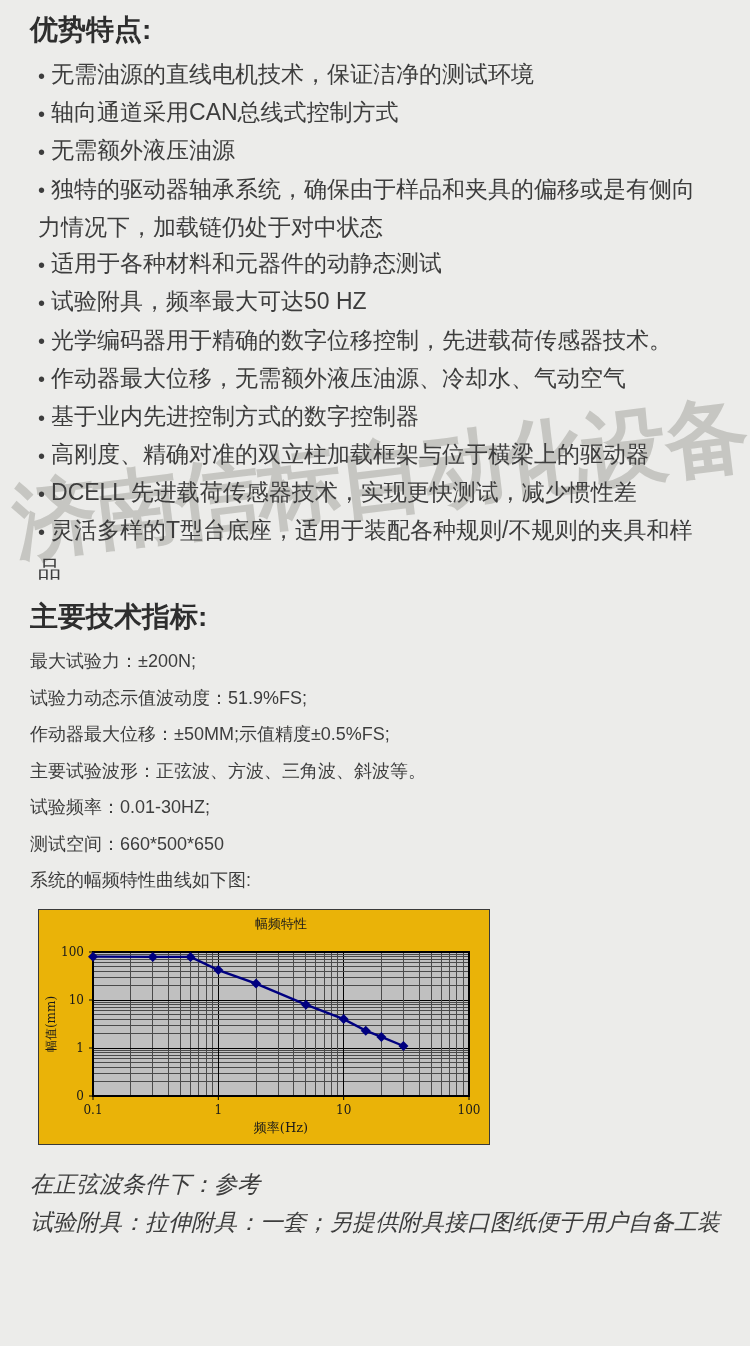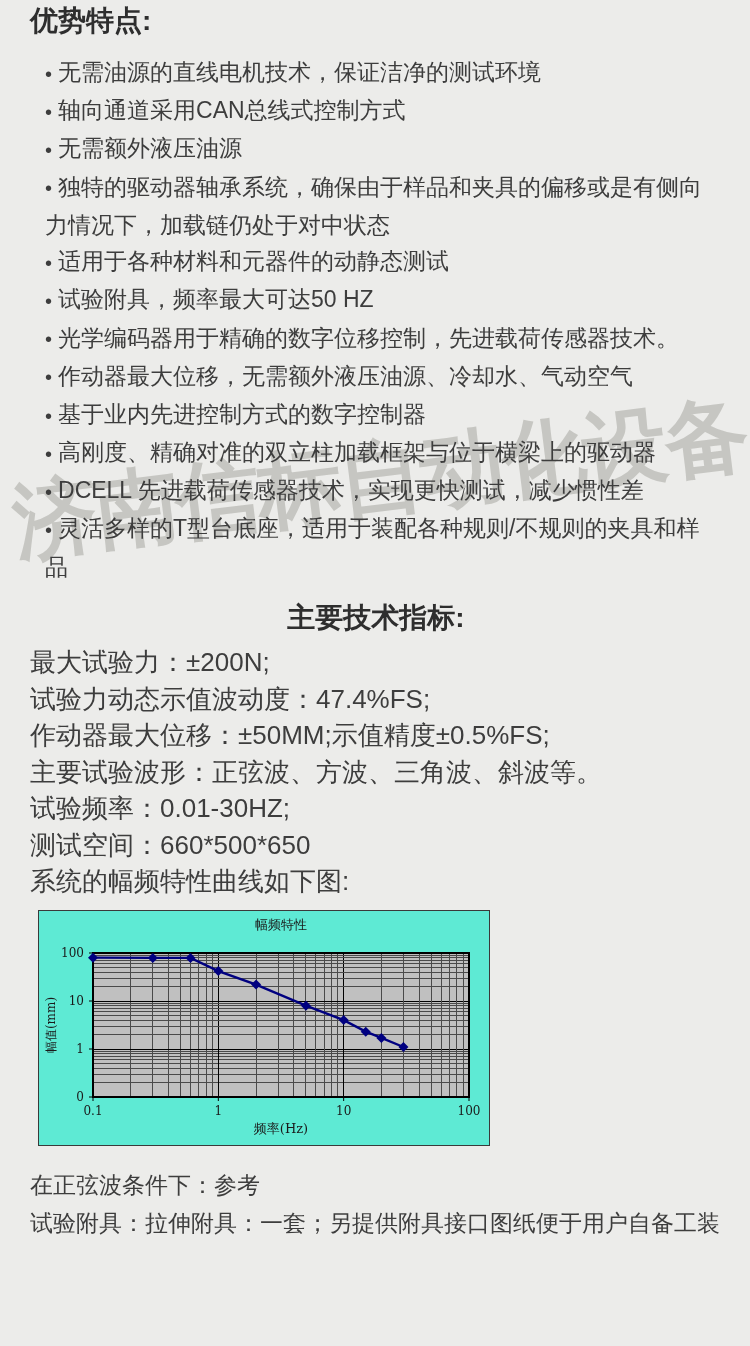--- a/index.html
+++ b/index.html
@@ -4,51 +4,51 @@
 <style>
   html,body{margin:0;padding:0;}
   body{
     width:750px;height:1346px;
     background:#ececea;
     font-family:"Liberation Sans", sans-serif;
     color:#3d3d3d;
     overflow:hidden;
     position:relative;
   }
-  .content{position:relative;z-index:1;padding:3px 28px 0 30px;}
+  .content{position:relative;z-index:1;padding:12px 28px 0 30px;}
   .section-heading{
     font-size:28px;font-weight:bold;color:#2e2e2e;
     margin:0 0 8px 0;line-height:36px;
   }
-  .section-heading.second{margin-top:12px;text-align:center;}
-  ul.features{list-style:none;margin:15px;padding:0;}
+  .section-heading.second{margin-top:12px;}
+  ul.features{list-style:none;margin:8px;padding:0;}
   ul.features li{
     font-size:23px;line-height:36.5px;color:#3d3d3d;
   }
   ul.features li .bullet{display:inline-block;margin-right:6px;vertical-align:middle;font-size:20px;}
-  .specs-list div{font-size:26px;line-height:36.5px;color:#3d3d3d;}
-  .footer-lines div{font-size:23px;line-height:38px;color:#3d3d3d;}
+  .specs-list div{font-size:18px;line-height:36.5px;color:#3d3d3d;}
+  .footer-lines div{font-size:23px;line-height:38px;color:#3d3d3d;font-style:italic;}
   .footer-lines{margin-top:20px;}
   
   .watermark{
     position:absolute;z-index:0;
     left:14px;top:462px;width:740px;height:120px;
     font-size:84px;font-weight:bold;letter-spacing:-2px;
     color:rgba(125,125,118,0.34);
     transform:rotate(-7deg);
     transform-origin:40px 60px;
     white-space:nowrap;
     pointer-events:none;
     user-select:none;
   }
   
   .chart-box{
     margin:10px 8px 0 8px;
     width:450px;height:234px;
-    background:#5eead4;
+    background:#eab308;
     border:1px solid #3a3a3a;
     position:relative;
   }
   .chart-box svg{display:block;}
 </style>
 </head>
 <body>
 
 <div class="watermark">济南信标自动化设备</div>
 
@@ -68,21 +68,21 @@
     <li><span class="bullet">•</span><span>基于业内先进控制方式的数字控制器</span></li>
     <li><span class="bullet">•</span><span>高刚度、精确对准的双立柱加载框架与位于横梁上的驱动器</span></li>
     <li><span class="bullet">•</span><span>DCELL 先进载荷传感器技术，实现更快测试，减少惯性差</span></li>
     <li><span class="bullet">•</span><span>灵活多样的T型台底座，适用于装配各种规则/不规则的夹具和样品</span></li>
   </ul>
 
   <h2 class="section-heading second">主要技术指标:</h2>
 
   <div class="specs-list">
     <div>最大试验力：±200N;</div>
-    <div>试验力动态示值波动度：47.4%FS;</div>
+    <div>试验力动态示值波动度：51.9%FS;</div>
     <div>作动器最大位移：±50MM;示值精度±0.5%FS;</div>
     <div>主要试验波形：正弦波、方波、三角波、斜波等。</div>
     <div>试验频率：0.01-30HZ;</div>
     <div>测试空间：660*500*650</div>
     <div>系统的幅频特性曲线如下图:</div>
   </div>
 
   <div class="chart-box">
       <svg width="448" height="232" viewBox="0 0 448 232" style="font-family: &quot;DejaVu Serif&quot;, serif;">
         <rect x="54" y="42" width="376" height="144" fill="#c0c0c0"></rect>

